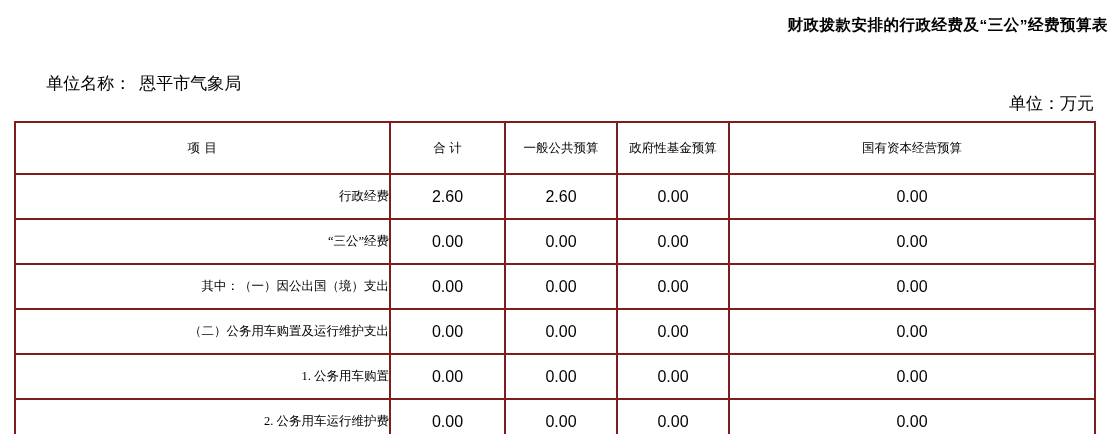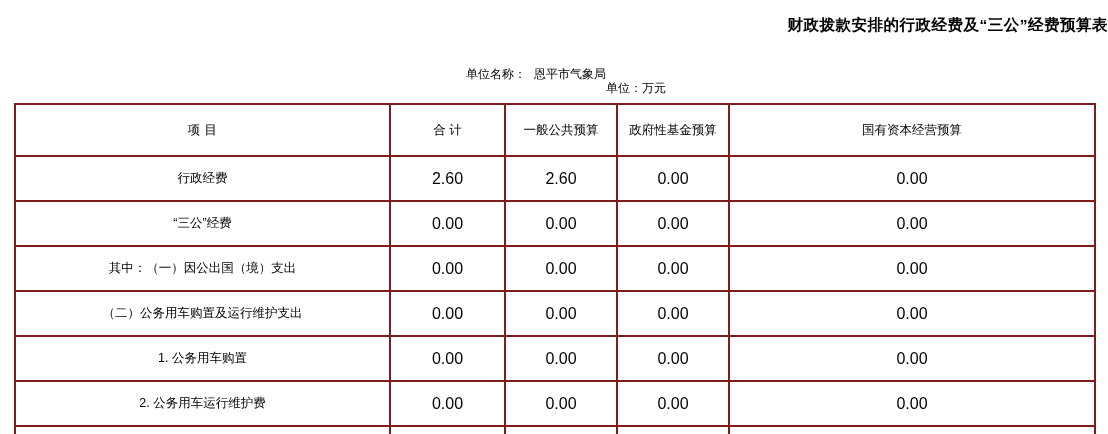--- a/index.html
+++ b/index.html
@@ -24,23 +24,23 @@
     text-align: right;
     font-size: 15.5px;
     font-weight: bold;
     letter-spacing: 0.5px;
     padding-top: 14px;
     padding-bottom: 0;
     line-height: 22px;
   }
   .meta-row {
     display: flex;
-    justify-content: center;
+    justify-content: space-between;
     align-items: flex-end;
-    font-size: 12px;
+    font-size: 17px;
     padding: 16px 14px 6px 18px;
   }
   .meta-left {
     white-space: pre;
   }
   .meta-right {
     white-space: pre;
   }
   table.budget {
     border-collapse: collapse;
@@ -62,23 +62,24 @@
     font-size: 12.5px;
   }
   .th-item-inner {
     letter-spacing: 0.5px;
     display: inline-block;
   }
   table.budget tbody td {
     height: 43px;
   }
   td.item-cell {
-    text-align: center;
+    text-align: right;
     font-size: 12.5px;
     white-space: pre;
+    font-family: Liberation Serif, serif;
   }
   td.num-cell {
     text-align: center;
     font-size: 16px;
     padding-right: 10px;
     white-space: pre;
   }
   .indent0 { padding-left: 10px; }
   .indent1 { padding-left: 22px; }
   .indent2 { padding-left: 48px; }

